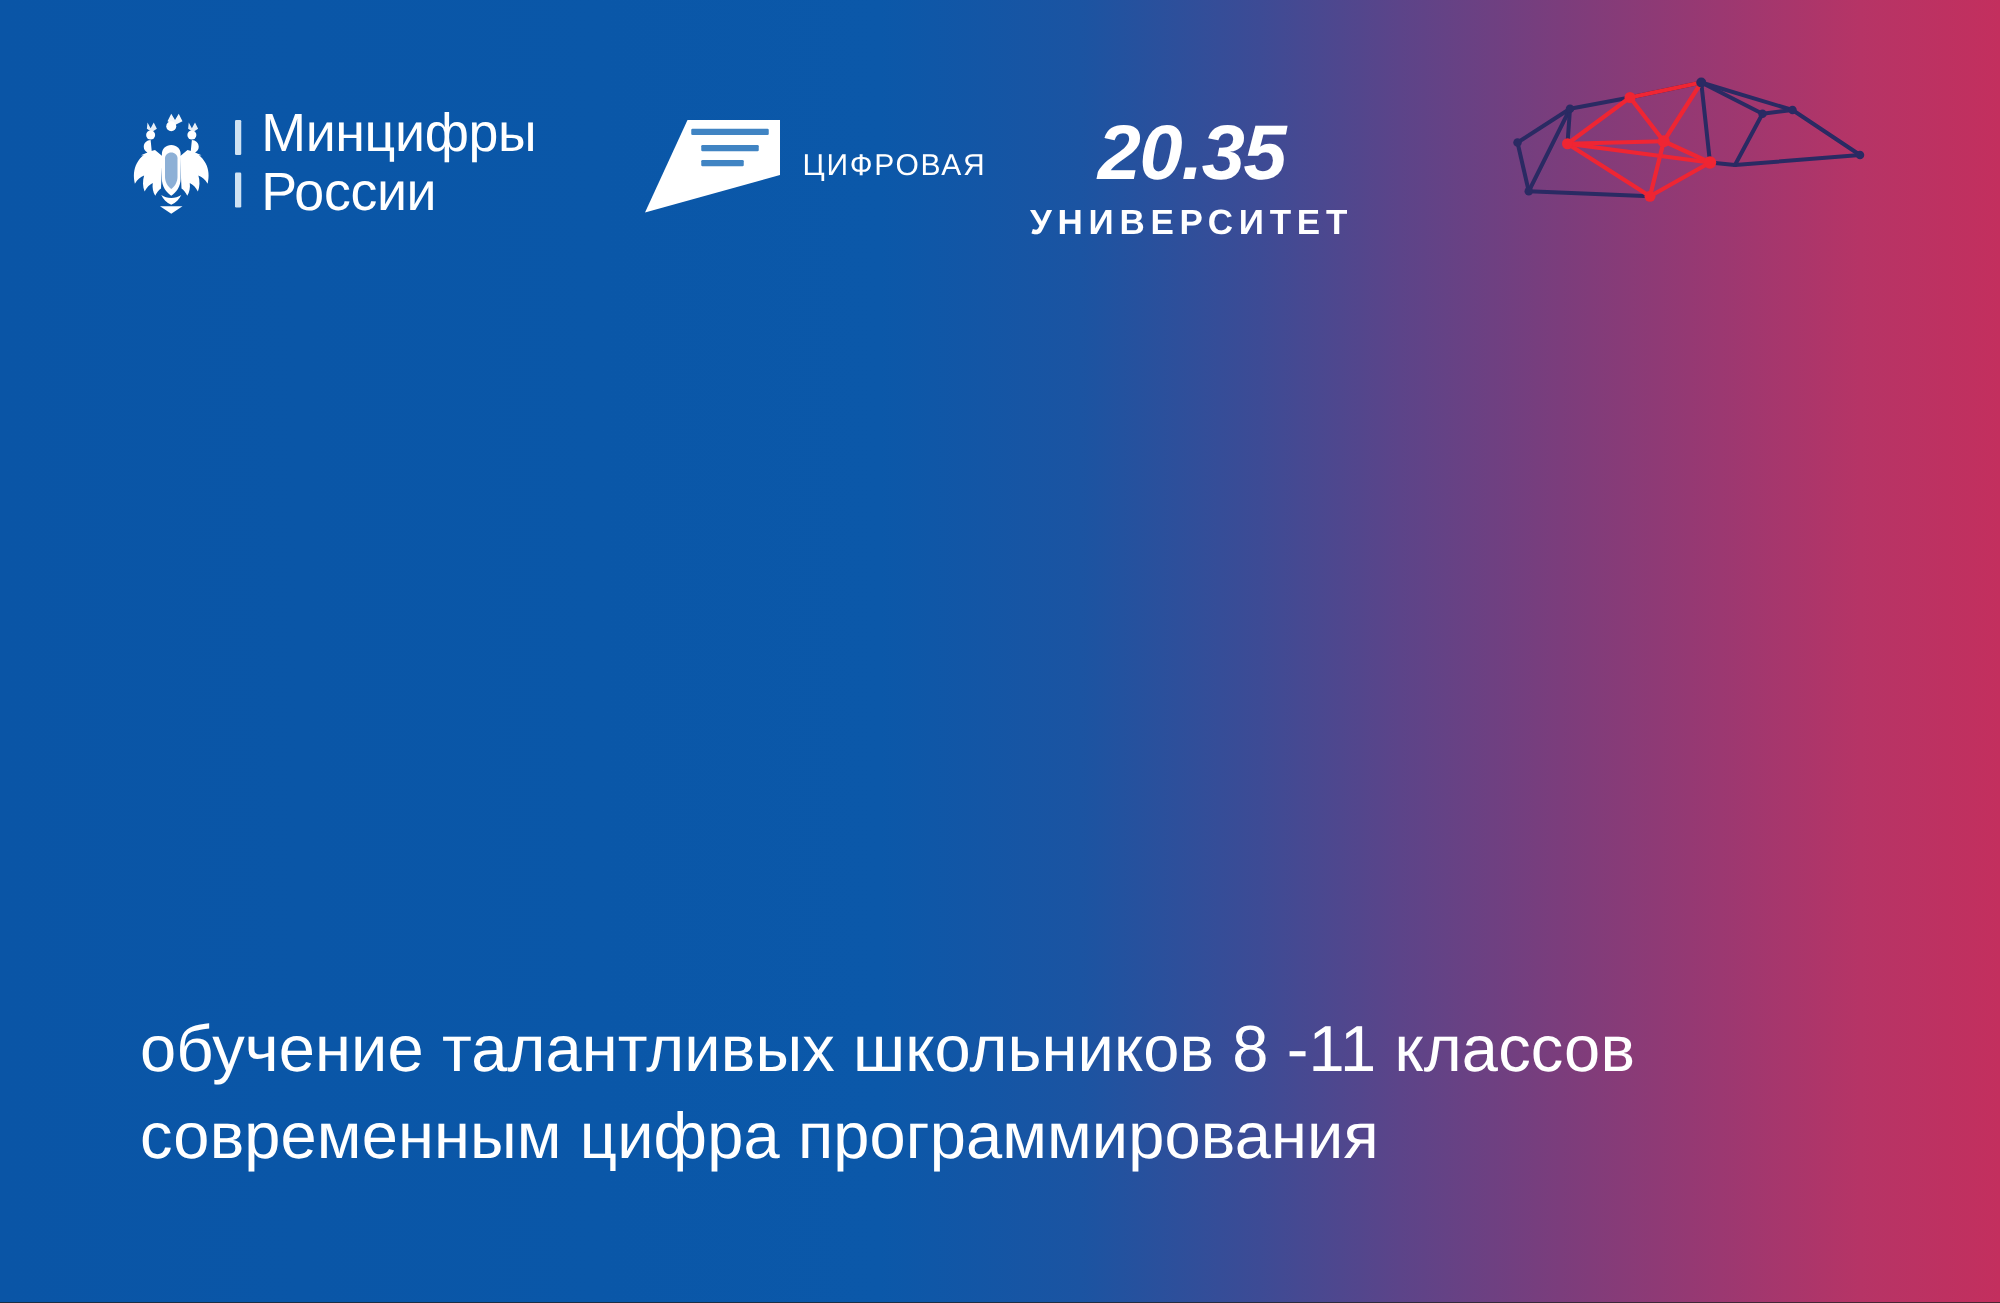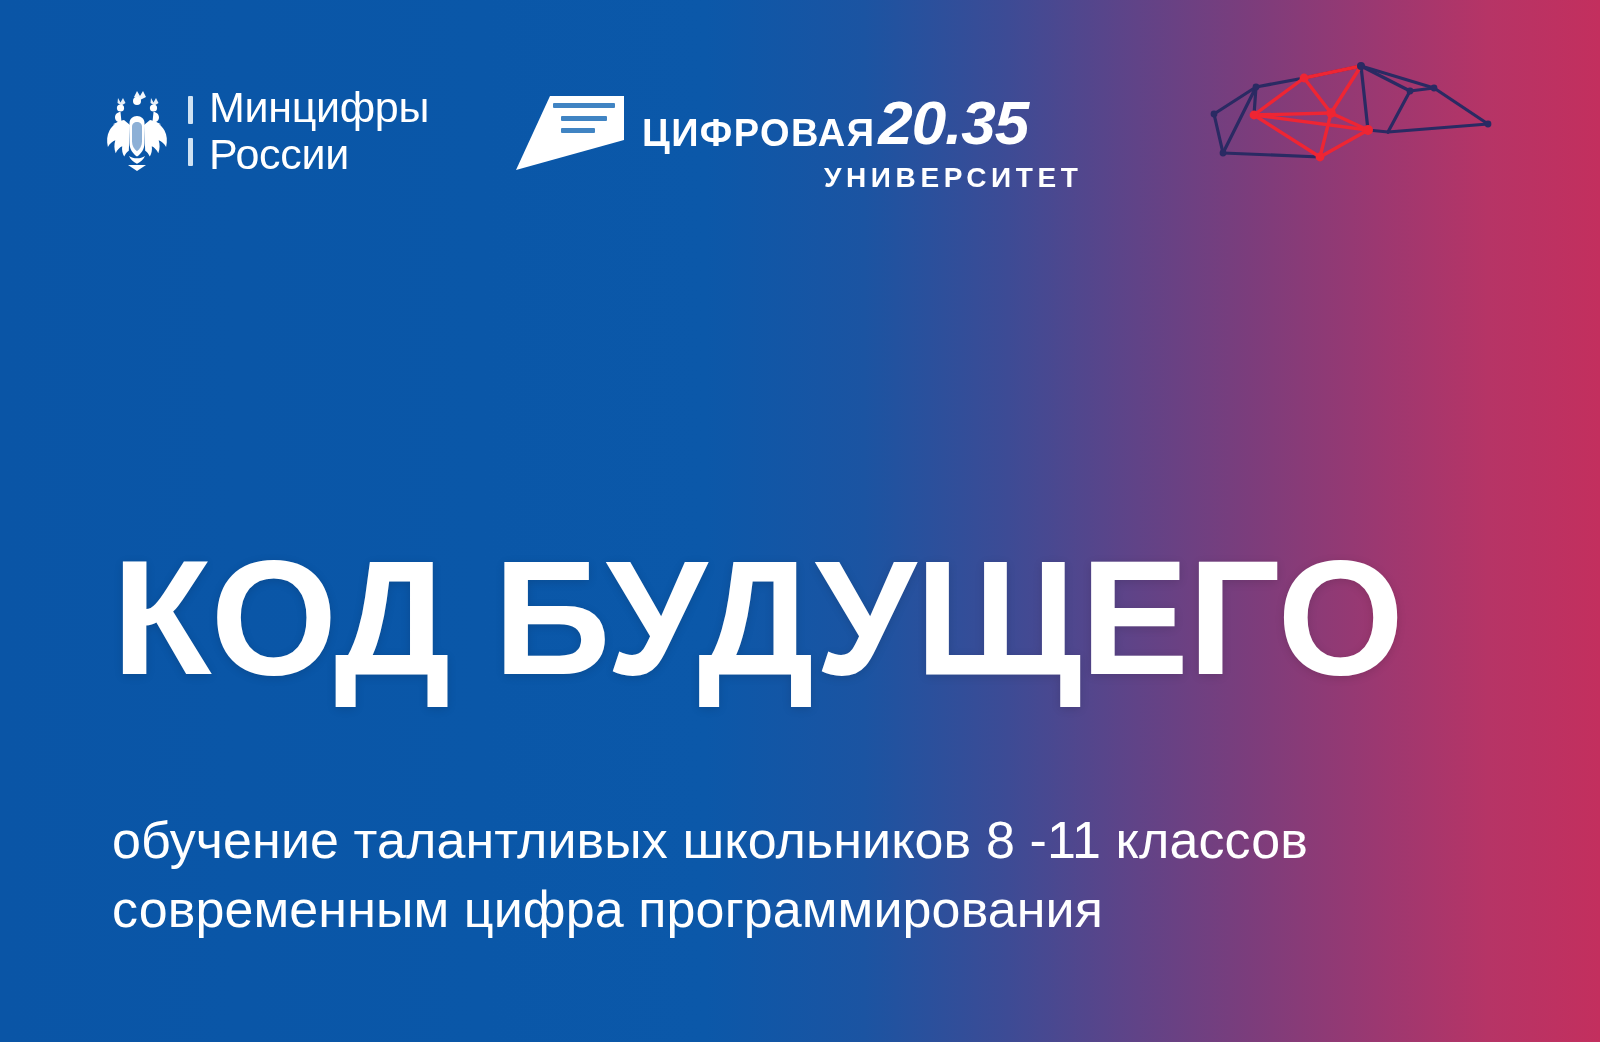--- a/index.html
+++ b/index.html
@@ -112,22 +112,22 @@
     background: #1f6fb8;
     border-radius: 1px;
     opacity: .85;
   }
   .npr-flag-lines i:nth-child(1) { width: 62px; }
   .npr-flag-lines i:nth-child(2) { width: 46px; margin-left: 8px; }
   .npr-flag-lines i:nth-child(3) { width: 34px; margin-left: 8px; }
 
   .de-words {
     color: #ffffff;
-    font-size: 38px;
-    font-weight: 700;
+    font-size: 24px;
+    font-weight: 400;
     line-height: 1.13;
     letter-spacing: 1.4px;
     white-space: nowrap;
   }
 
   
   #logo-2035 {
     left: 824px;
     top: 92px;
     display: block;
@@ -311,20 +311,19 @@
           <circle cx="108" cy="20" r="4.4"></circle>
           <circle cx="135" cy="55" r="4.8"></circle>
           <circle cx="124" cy="99" r="4.4"></circle>
           <circle cx="172" cy="72" r="5"></circle>
         </g>
       </svg>
     </div>
 
   </div>
 
-  <div id="headline">КОД БУДУЩЕГО</div>
 
   <div id="subtitle">
     <span class="sub-line">обучение талантливых школьников 8 -11 классов</span>
     <span class="sub-line">современным цифра программирования</span>
   </div>
 
 </div>
 
 </body></html>

